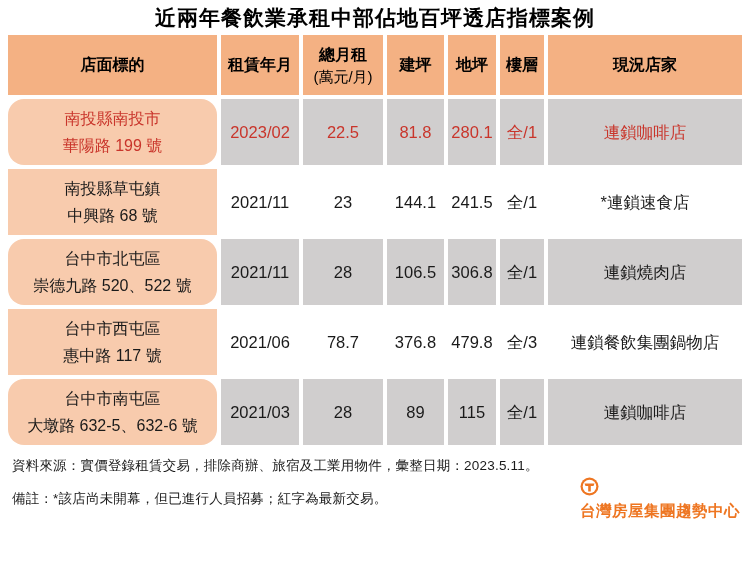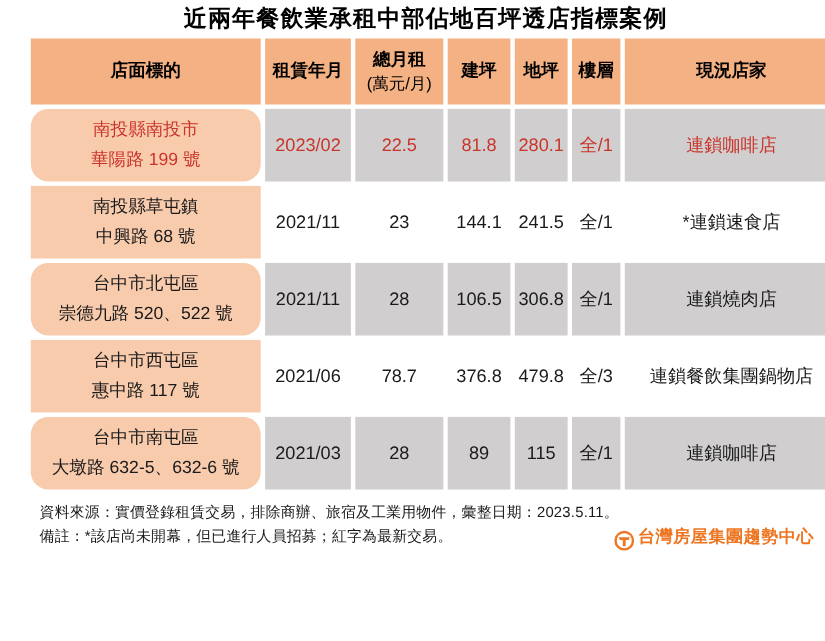--- a/index.html
+++ b/index.html
@@ -4,21 +4,21 @@
 <style>
   * { box-sizing: border-box; }
   html, body {
     margin: 0; padding: 0;
     width: 750px; height: 583px;
     background: #ffffff;
     font-family: "Liberation Sans", "DejaVu Sans", sans-serif;
     color: #1a1a1a;
     overflow: hidden;
   }
-  .page { width: 750px; height: 418px; position: relative; padding-left: 24px; }
+  .page { width: 750px; height: 418px; position: relative; }
 
   .title {
     text-align: center;
     font-size: 21px;
     font-weight: bold;
     letter-spacing: 1px;
     padding-top: 5px;
     line-height: 26px;
     color: #000000;
   }
@@ -68,22 +68,23 @@
   .footer .note-line {
     display: flex;
     justify-content: space-between;
     align-items: center;
     line-height: 1.55;
     margin-top: 0;
     letter-spacing: 0.2px;
   }
   .brand {
     display: flex;
-    align-items: flex-end;
+    align-items: flex-start;
     gap: 3px;
+    flex-direction: column;
   }
   .brand .logo-text {
     color: #EE7622;
     font-weight: bold;
     font-size: 15.5px;
     letter-spacing: 0.5px;
   }
 </style>
 </head>
 <body>

